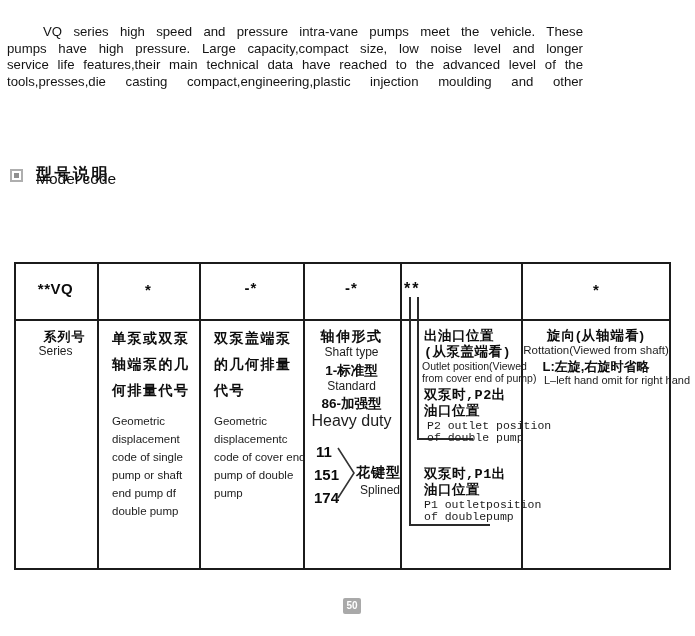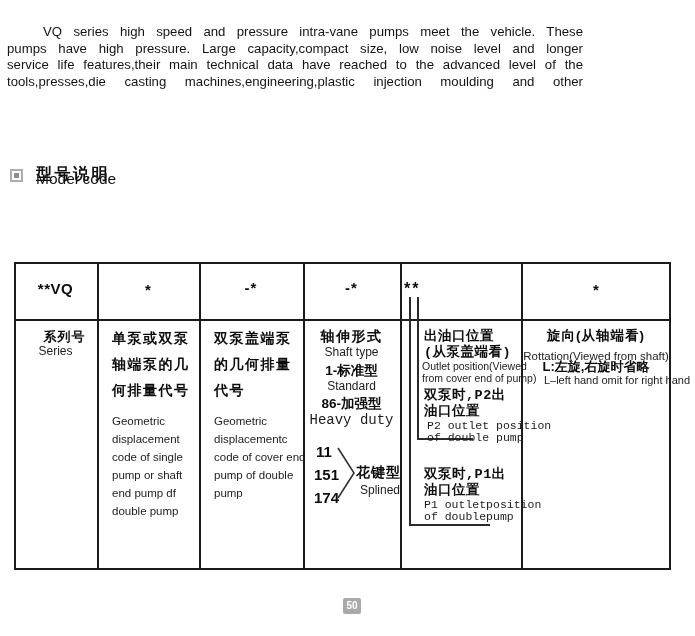--- a/index.html
+++ b/index.html
@@ -49,53 +49,53 @@
   .cn-a{top:330px;} .cn-b{top:356px;} .cn-c{top:382px;}
   .enline{font-size:11.5px;color:#1c1c1c;}
   .en-0{top:415px;} .en-1{top:433px;} .en-2{top:451px;} .en-3{top:469px;} .en-4{top:487px;} .en-5{top:505px;}
   
   .c4c{left:303px;width:97px;text-align:center;}
   .c4t1{top:328px;font-size:14px;letter-spacing:1.5px;}
   .c4t2{top:345px;font-size:12px;color:#1c1c1c;}
   .c4s1{top:362px;font-size:13.5px;}
   .c4s2{top:379px;font-size:12px;color:#1c1c1c;}
   .c4h1{top:395px;font-size:13.5px;}
-  .c4h2{top:412px;font-size:14px;color:#1c1c1c;font-family:Liberation Mono, monospace;}
+  .c4h2{top:412px;font-size:16px;color:#1c1c1c;}
   .num{font-weight:bold;font-size:15px;color:#0c0c0c;}
   .n1{left:316px;top:443px;} .n2{left:314px;top:466px;} .n3{left:314px;top:489px;}
   .brace{left:337px;top:447px;width:20px;height:52px;}
   .splcn{left:356px;top:464px;font-size:14px;letter-spacing:1px;}
   .splen{left:360px;top:483px;font-size:12px;color:#1c1c1c;}
   
   .c5{left:424px;font-size:13.5px;letter-spacing:0.5px;font-family:Liberation Mono, monospace;}
   .c5s{left:422px;font-size:10.5px;color:#1c1c1c;letter-spacing:0;}
   .c5m{font-size:11.5px;color:#1c1c1c;letter-spacing:0;}
   .o1{top:327px;} .o2{top:343px;} .oe1{top:360px;text-align:right;} .oe2{top:372px;}
   .p2a{top:386px;} .p2b{top:402px;} .p2e1{left:427px;top:419px;} .p2e2{left:427px;top:431px;}
   .p1a{top:465px;text-align:center;} .p1b{top:481px;} .p1e1{top:498px;} .p1e2{top:510px;}
   
   .c6{left:521px;width:150px;text-align:center;}
   .c6a{top:327px;font-size:13.5px;letter-spacing:1px;}
-  .c6b{top:344px;font-size:11.5px;color:#1c1c1c;margin-top:6px;}
+  .c6b{top:344px;font-size:11.5px;color:#1c1c1c;}
   .c6c{top:358px;font-size:13px;}
   .c6d{top:374px;font-size:11px;color:#1c1c1c;padding-left:21px;}
   
   .badge{position:absolute;left:343px;top:598px;width:18px;height:16px;background:#a9a9a9;
          color:#fff;font-size:10px;font-weight:bold;text-align:center;line-height:16px;border-radius:2px;}
 </style>
 </head>
 <body>
 
 <div class="page">
 
   <div class="intro">
     <div class="jl first">VQ series high speed and pressure intra-vane pumps meet the vehicle. These</div>
     <div class="jl">pumps have high pressure. Large capacity,compact size, low noise level and longer</div>
     <div class="jl">service life features,their main technical data have reached to the advanced level of the</div>
-    <div class="jl">tools,presses,die casting machines,engineering,plastic injection moulding and other</div>
+    <div class="jl">tools,presses,die casting compact,engineering,plastic injection moulding and other</div>
   </div>
 
   <span class="bullet">
       <span class="inner"></span>
     </span>
   <div class="sect-cn">型号说明</div>
   <div class="sect-en">Model code</div>
 
   <div class="tframe"></div>
   <div class="vdiv vd1"></div>

